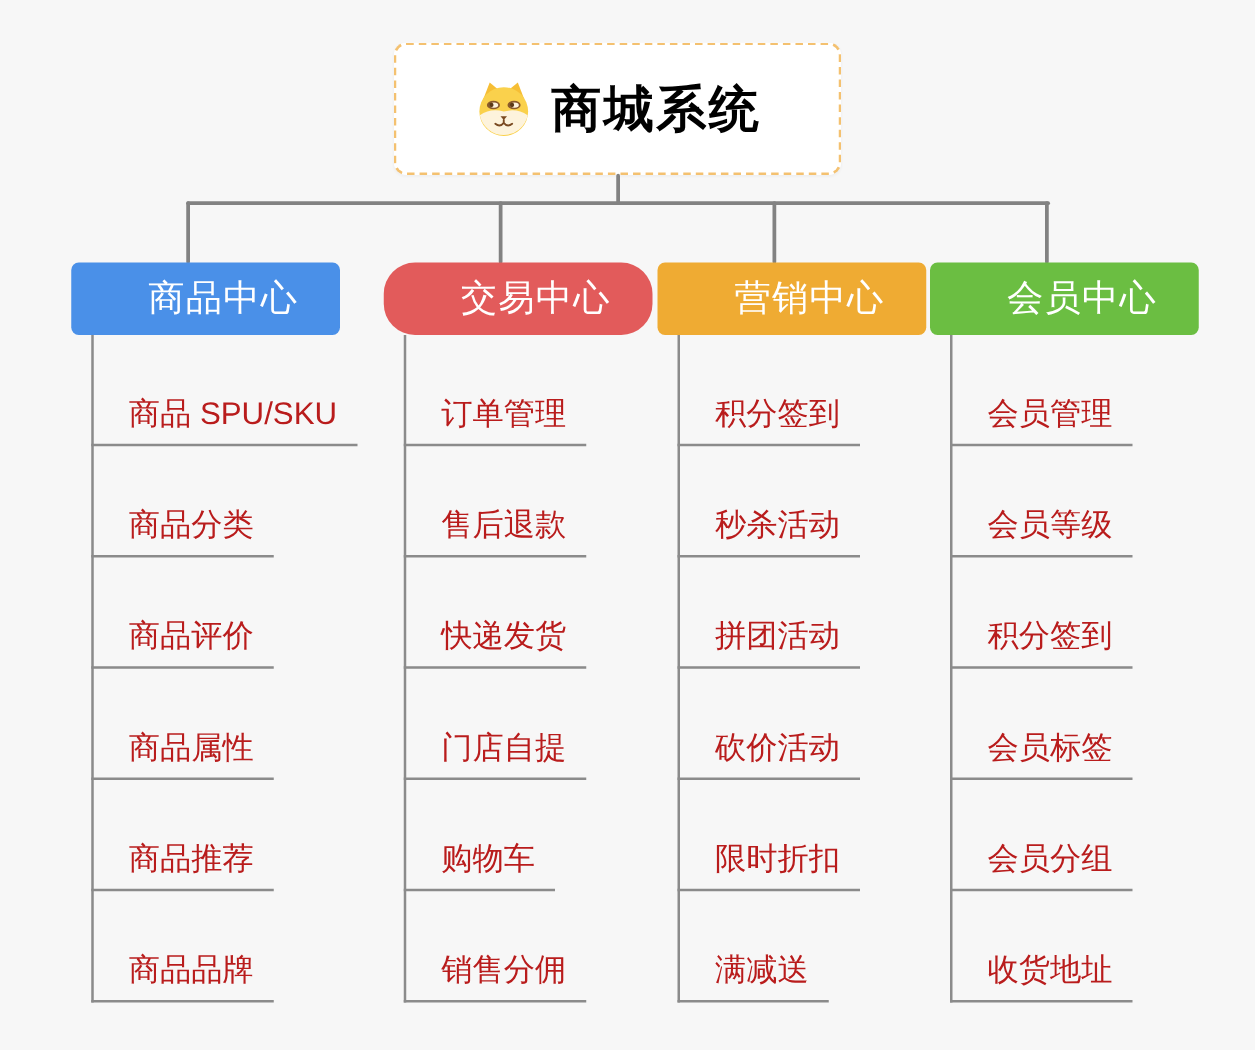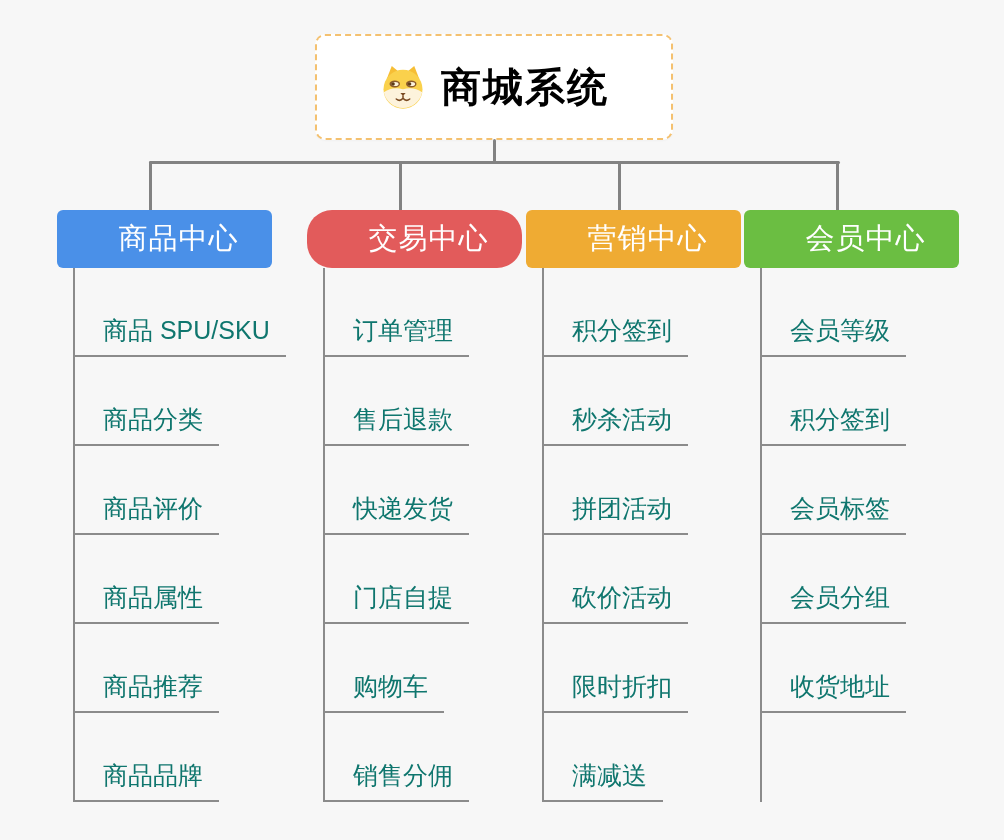--- a/index.html
+++ b/index.html
@@ -90,21 +90,21 @@
   }
   .leaf {
     height: 89px;
     display: flex;
     align-items: flex-end;
   }
   .leaf-label {
     display: inline-block;
     white-space: nowrap;
     font-size: 25px;
-    color: #0f766e;
+    color: #b91c1c;
     padding: 0 16px 8px 30px;
     border-bottom: 2px solid #8B8B8B;
   }
 </style>
 </head>
 <body>
 
 <div id="canvas">
 
   <div class="root-node">
@@ -220,20 +220,23 @@
   </div>
         </div>
   </div>
       <div class="column" style="left: 744px;">
     <div class="branch-node" style="background: rgb(107, 190, 66);">
       <span class="branch-label">会员中心</span>
     </div>
     <div class="trunk"></div>
     <div class="leaves">
           <div class="leaf">
+    <span class="leaf-label">会员管理</span>
+  </div>
+          <div class="leaf">
     <span class="leaf-label">会员等级</span>
   </div>
           <div class="leaf">
     <span class="leaf-label">积分签到</span>
   </div>
           <div class="leaf">
     <span class="leaf-label">会员标签</span>
   </div>
           <div class="leaf">
     <span class="leaf-label">会员分组</span>

